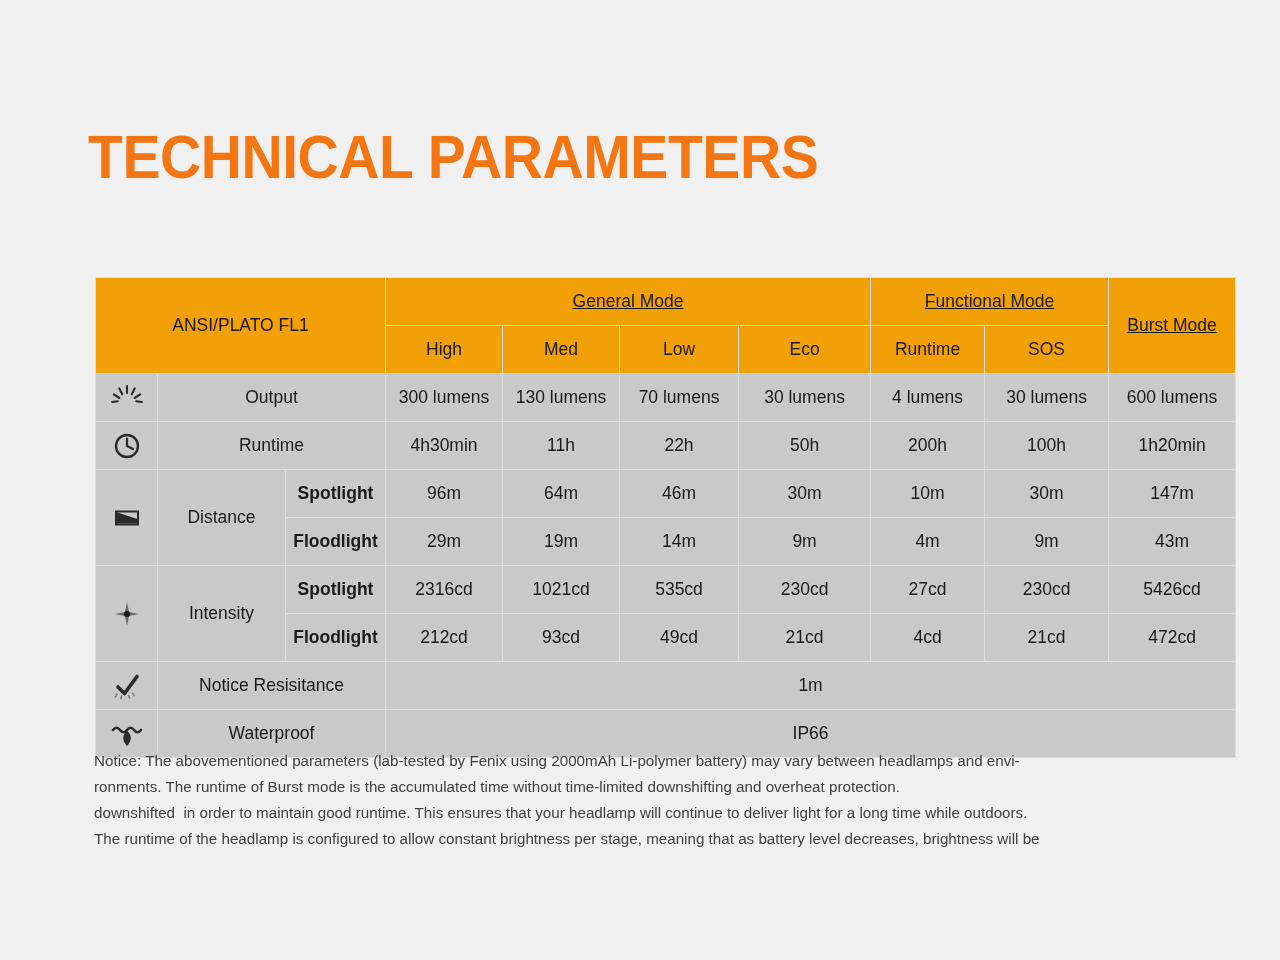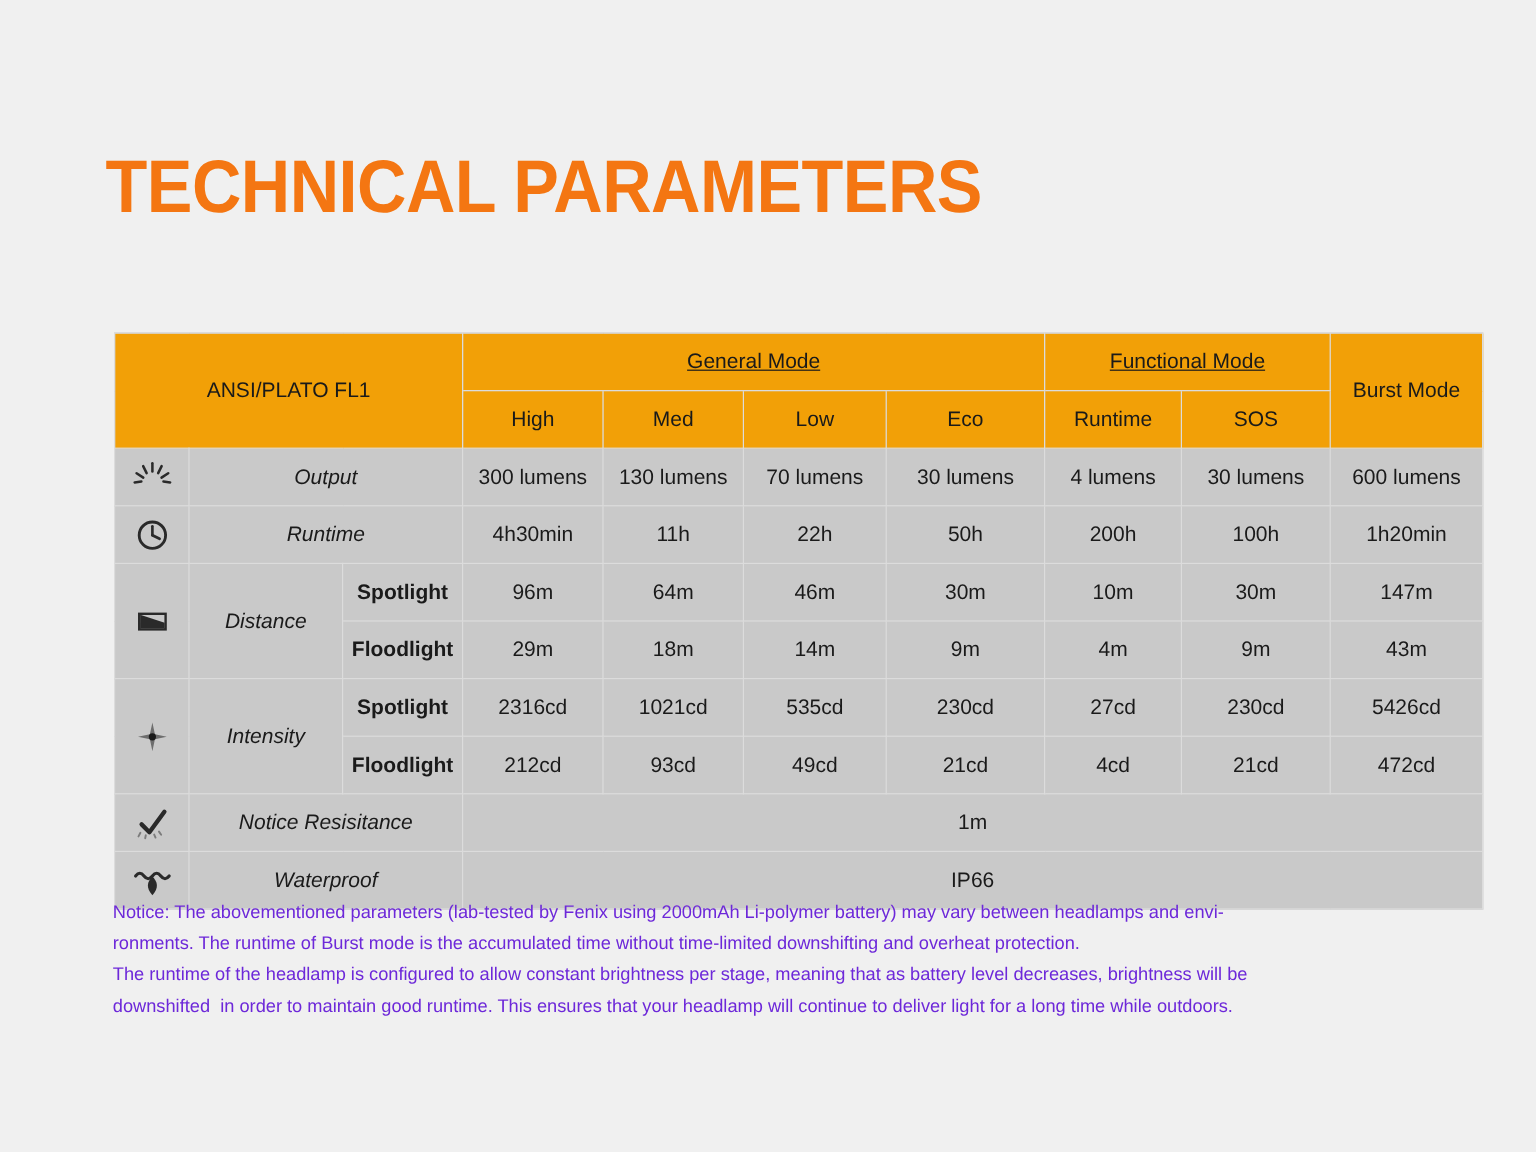--- a/index.html
+++ b/index.html
@@ -70,47 +70,47 @@
     vertical-align: bottom;
     padding-bottom: 3px;
   }
   td.hdr-group {
     font-size: 19px;
     height: 40px;
     text-decoration: underline;
   }
   td.hdr-burst {
     font-size: 19.5px;
+    text-decoration: underline;
   }
   td.icon-cell {
     width: 62px;
     background: #C9C9C9;
   }
   td.label-cell {
     font-size: 18.5px;
-    font-style: italic;
   }
   td.sub-cell {
     font-size: 17.5px;
     font-weight: bold;
   }
   .icon {
     display: block;
     margin: 0 auto;
     width: 34px;
     height: 34px;
   }
   .notice {
     position: absolute;
     left: 94px;
     top: 700px;
     width: 1096px;
     font-size: 15.2px;
     line-height: 26px;
-    color: #6d28d9;
+    color: #404040;
     font-family: "Liberation Sans", sans-serif;
   }
   .notice p {
     margin: 0;
     white-space: pre-wrap;
   }
 </style>
 </head>
 <body>
 
@@ -204,21 +204,21 @@
           <td>46m</td>
           <td>30m</td>
           <td>10m</td>
           <td>30m</td>
           <td>147m</td>
         </tr>
 
         <tr>
           <td class="sub-cell">Floodlight</td>
           <td>29m</td>
-          <td>18m</td>
+          <td>19m</td>
           <td>14m</td>
           <td>9m</td>
           <td>4m</td>
           <td>9m</td>
           <td>43m</td>
         </tr>
 
         <tr>
           <td class="icon-cell" rowspan="2">
             <svg class="icon" viewBox="0 0 34 34" aria-hidden="true">
@@ -274,17 +274,17 @@
           <td class="label-cell" colspan="2">Waterproof</td>
           <td colspan="7">IP66</td>
         </tr>
       </tbody>
     </table>
   </div>
 
   <div class="notice">
     <p>Notice: The abovementioned parameters (lab-tested by Fenix using 2000mAh Li-polymer battery) may vary between headlamps and envi-</p>
     <p>ronments. The runtime of Burst mode is the accumulated time without time-limited downshifting and overheat protection.</p>
+    <p>downshifted  in order to maintain good runtime. This ensures that your headlamp will continue to deliver light for a long time while outdoors.</p>
     <p>The runtime of the headlamp is configured to allow constant brightness per stage, meaning that as battery level decreases, brightness will be</p>
-    <p>downshifted  in order to maintain good runtime. This ensures that your headlamp will continue to deliver light for a long time while outdoors.</p>
   </div>
 
 </div>
 
 </body></html>

